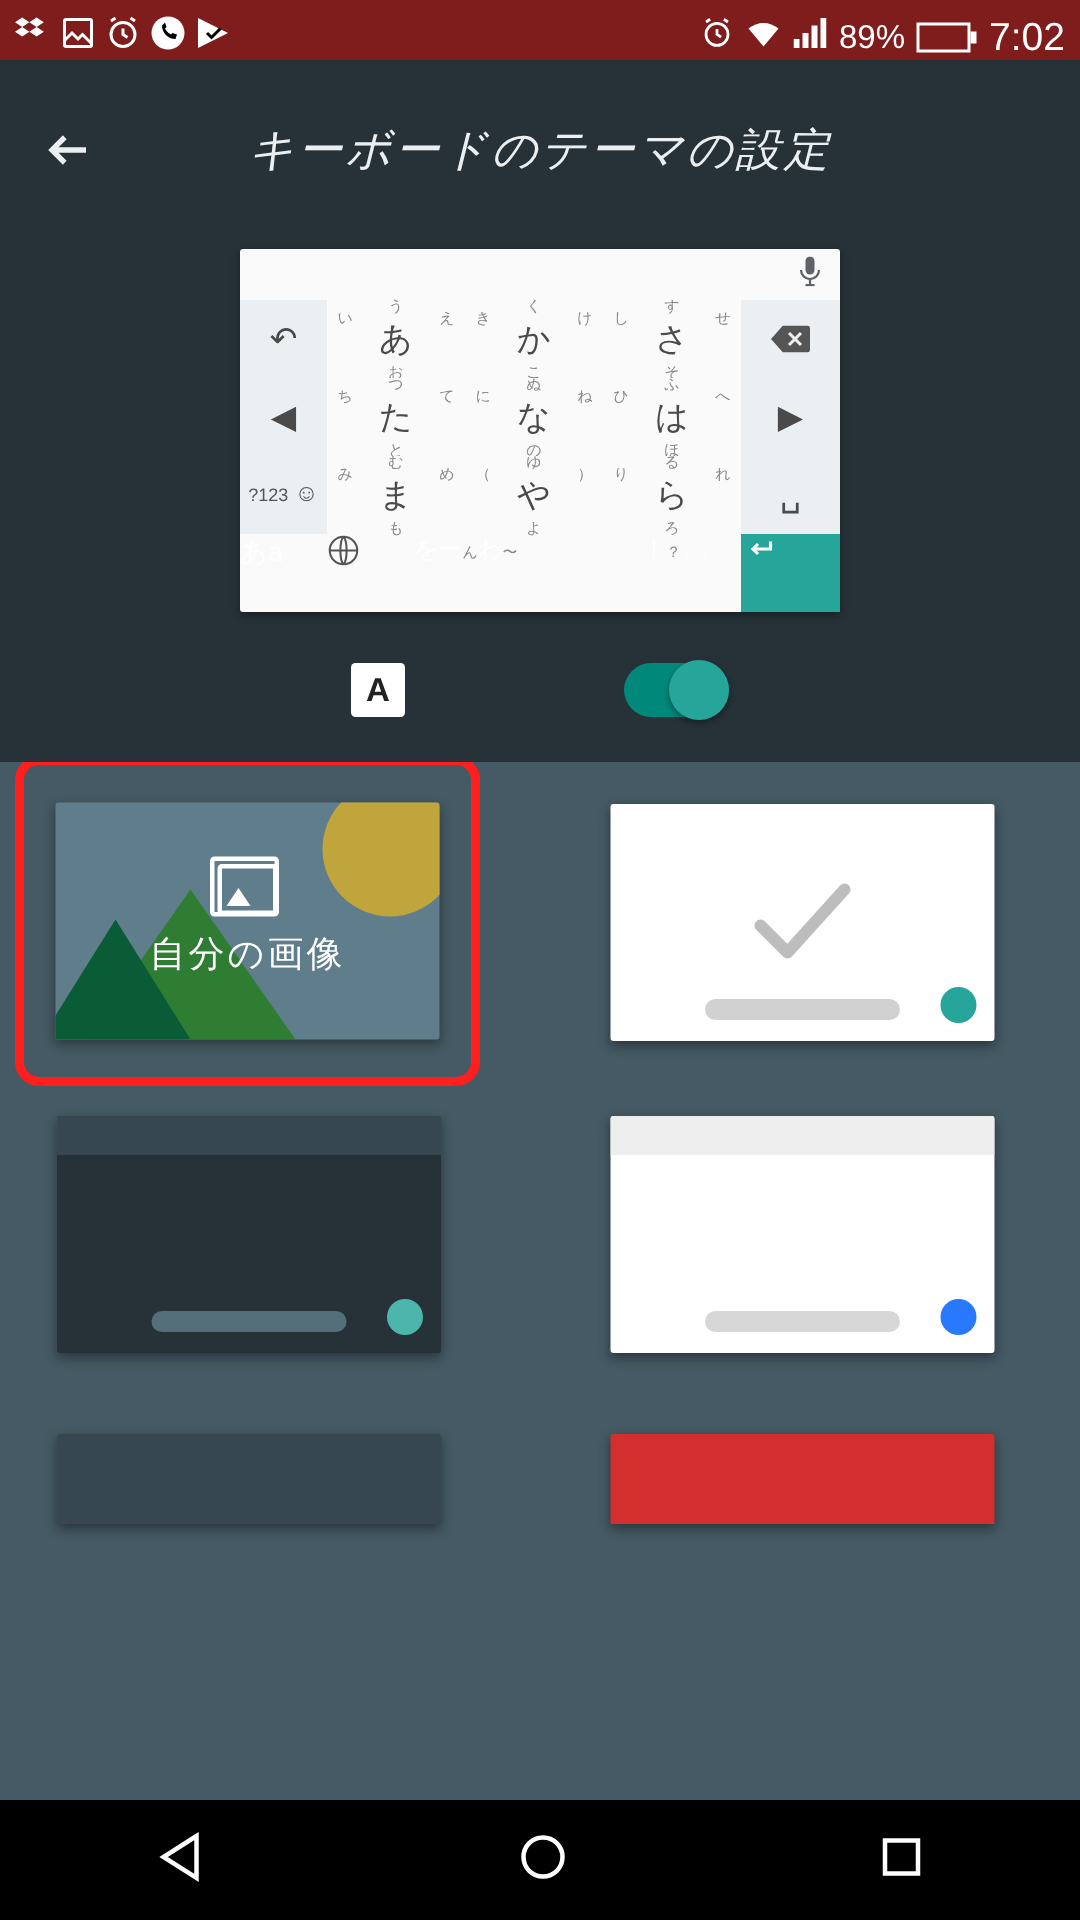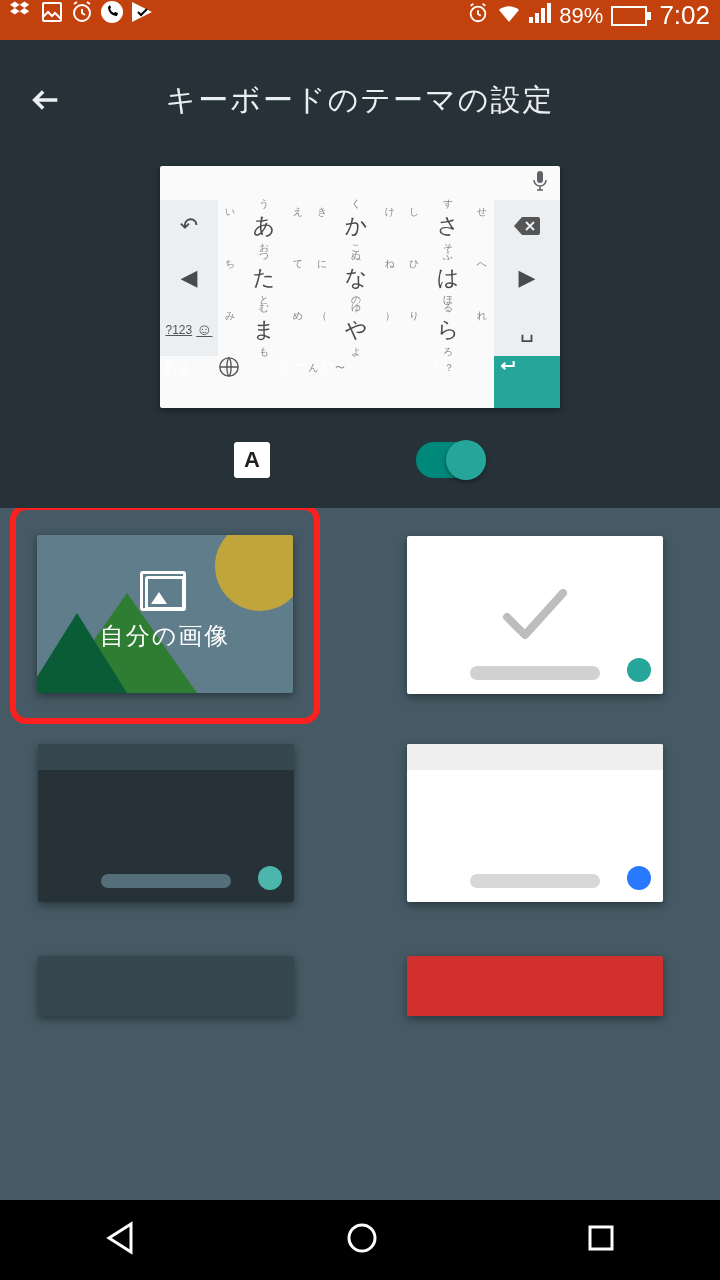--- a/index.html
+++ b/index.html
@@ -1,30 +1,30 @@
 <!DOCTYPE html>
 <html><head>
 <meta charset="utf-8">
 <style>
   * { margin: 0; padding: 0; box-sizing: border-box; }
   html, body { width: 720px; height: 1280px; overflow: hidden; font-family: "Helvetica Neue", Arial, sans-serif; }
   body { background: #263238; color: #fff; display: flex; flex-direction: column; }
 
   
-  .status-bar { height: 40px; background: #c2410c; color: #fff; display: flex; align-items: flex-start; padding: 0 10px; font-size: 22px; }
+  .status-bar { height: 40px; background: #7f1d1d; color: #fff; display: flex; align-items: flex-end; padding: 0 10px; font-size: 22px; }
   .status-left { display: flex; gap: 6px; align-items: center; }
   .status-right { margin-left: auto; display: flex; gap: 8px; align-items: center; font-size: 22px; }
   .status-right .battery { width: 36px; height: 20px; border: 2px solid #fff; position: relative; display: inline-block; }
   .status-right .battery::after { content: ""; position: absolute; right: -6px; top: 4px; width: 4px; height: 8px; background: #fff; }
   .status-right .battery .fill { background: #fff; height: 100%; width: 89%; }
 
   
   .app-bar { height: 120px; display: flex; align-items: center; padding: 0 24px; color: #eceff1; }
   .app-bar .back { width: 44px; height: 44px; display:flex; align-items:center; justify-content:center; cursor:pointer; }
-  .app-bar .title { flex: 1; text-align: center; font-size: 30px; font-weight: 400; letter-spacing: 2px; }
+  .app-bar .title { flex: 1; text-align: center; font-size: 30px; font-weight: 400; letter-spacing: 2px; font-style: italic; }
 
   
   .preview-wrap { display: flex; justify-content: center; padding: 6px 0 8px; }
   .preview { width: 400px; background: #fafafa; box-shadow: 0 2px 6px rgba(0,0,0,.4); border-radius: 2px; }
   .preview-top { height: 34px; display:flex; justify-content:flex-end; align-items:center; padding: 0 12px; color: #5f6368; }
   .kgrid { display: grid; grid-template-columns: 58px repeat(3,1fr) 66px; }
   .kgrid .cell { height: 52px; display:flex; flex-direction:column; align-items:center; justify-content:center; font-size: 16px; color:#333; border: 1px solid rgba(0,0,0,0); position:relative; background:#fafafa;}
   .kgrid .side { background:#eceff1; color:#555; }
   .kgrid .mini  { position:absolute; font-size:10px; color:#888; }
   .kgrid .mini.tl{top:4px;left:6px;}
@@ -203,21 +203,21 @@
           <span class="mini tl">ひ</span>
           <span class="mini tr">へ</span>
           <span style="font-size:10px;color:#888">ふ</span>
           <span class="main">は</span>
           <span style="font-size:10px;color:#888">ほ</span>
         </div>
       <div class="cell side">
           <span class="main">▶</span>
         </div>
 
-      <div class="cell side" style="flex-direction:row;gap:4px;text-decoration:underline;">
+      <div class="cell side" style="flex-direction:row;gap:4px;">
           <span style="font-size:12px">?123</span>
           <span>☺</span>
         </div>
       <div class="cell">
           <span class="mini tl">み</span>
           <span class="mini tr">め</span>
           <span style="font-size:10px;color:#888">む</span>
           <span class="main">ま</span>
           <span style="font-size:10px;color:#888">も</span>
         </div>

